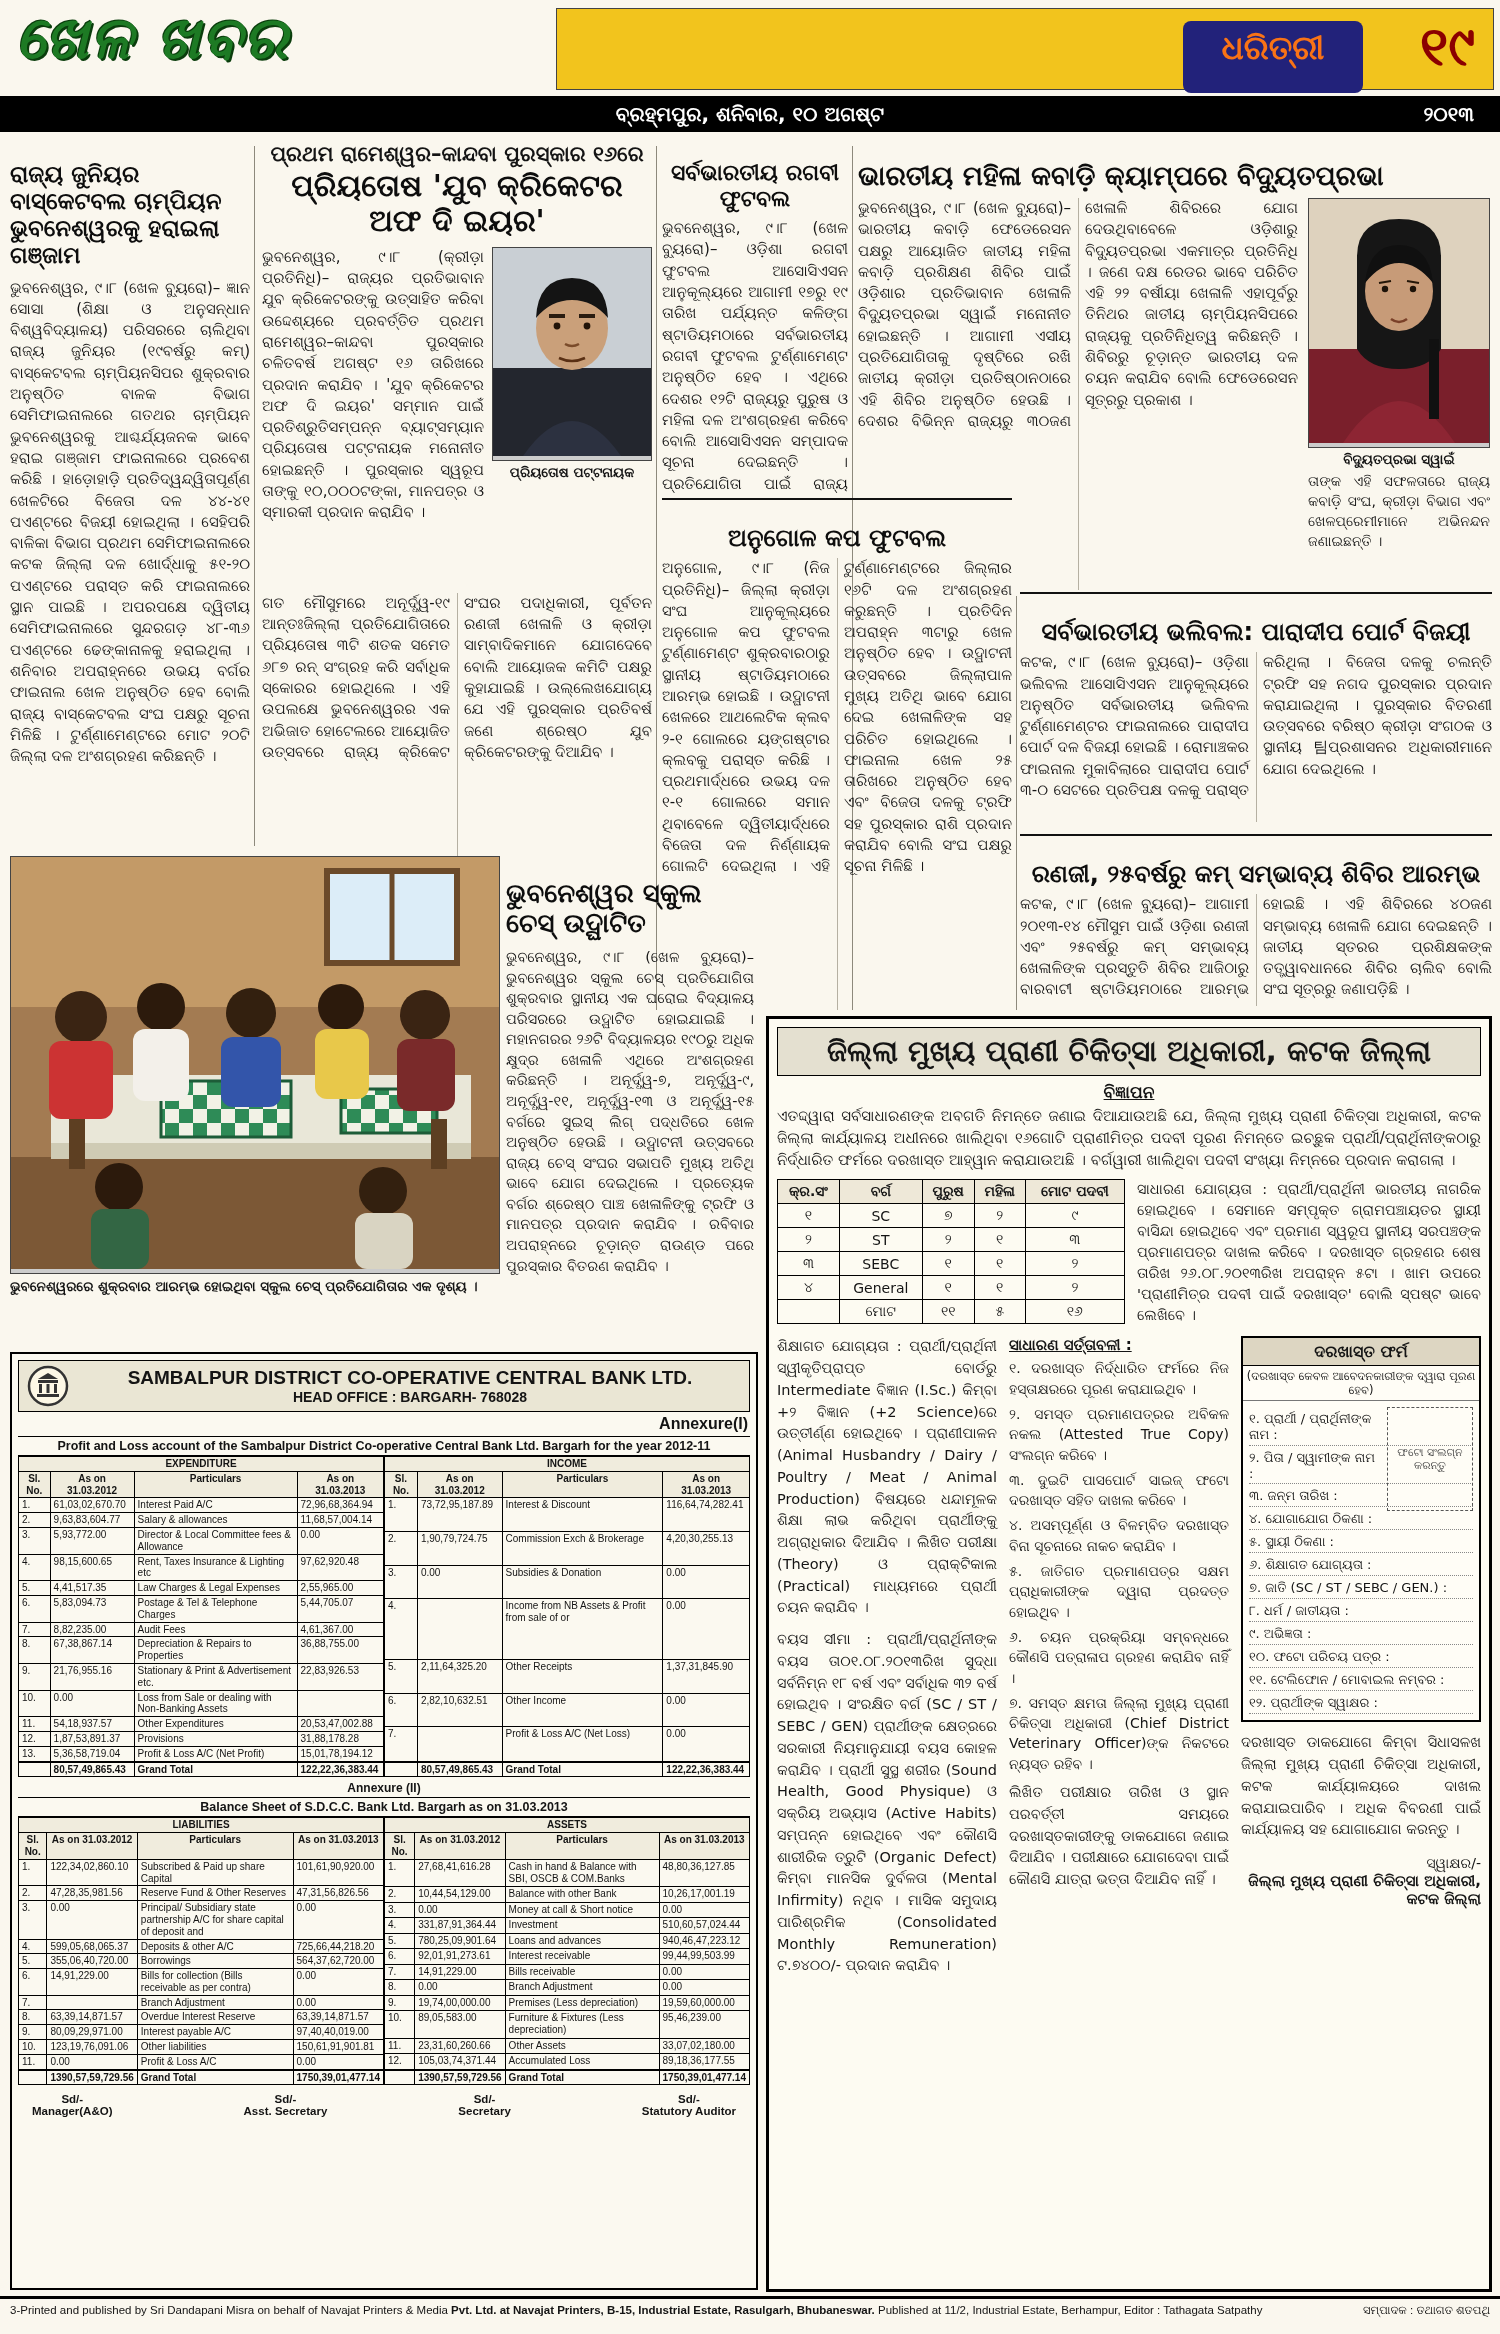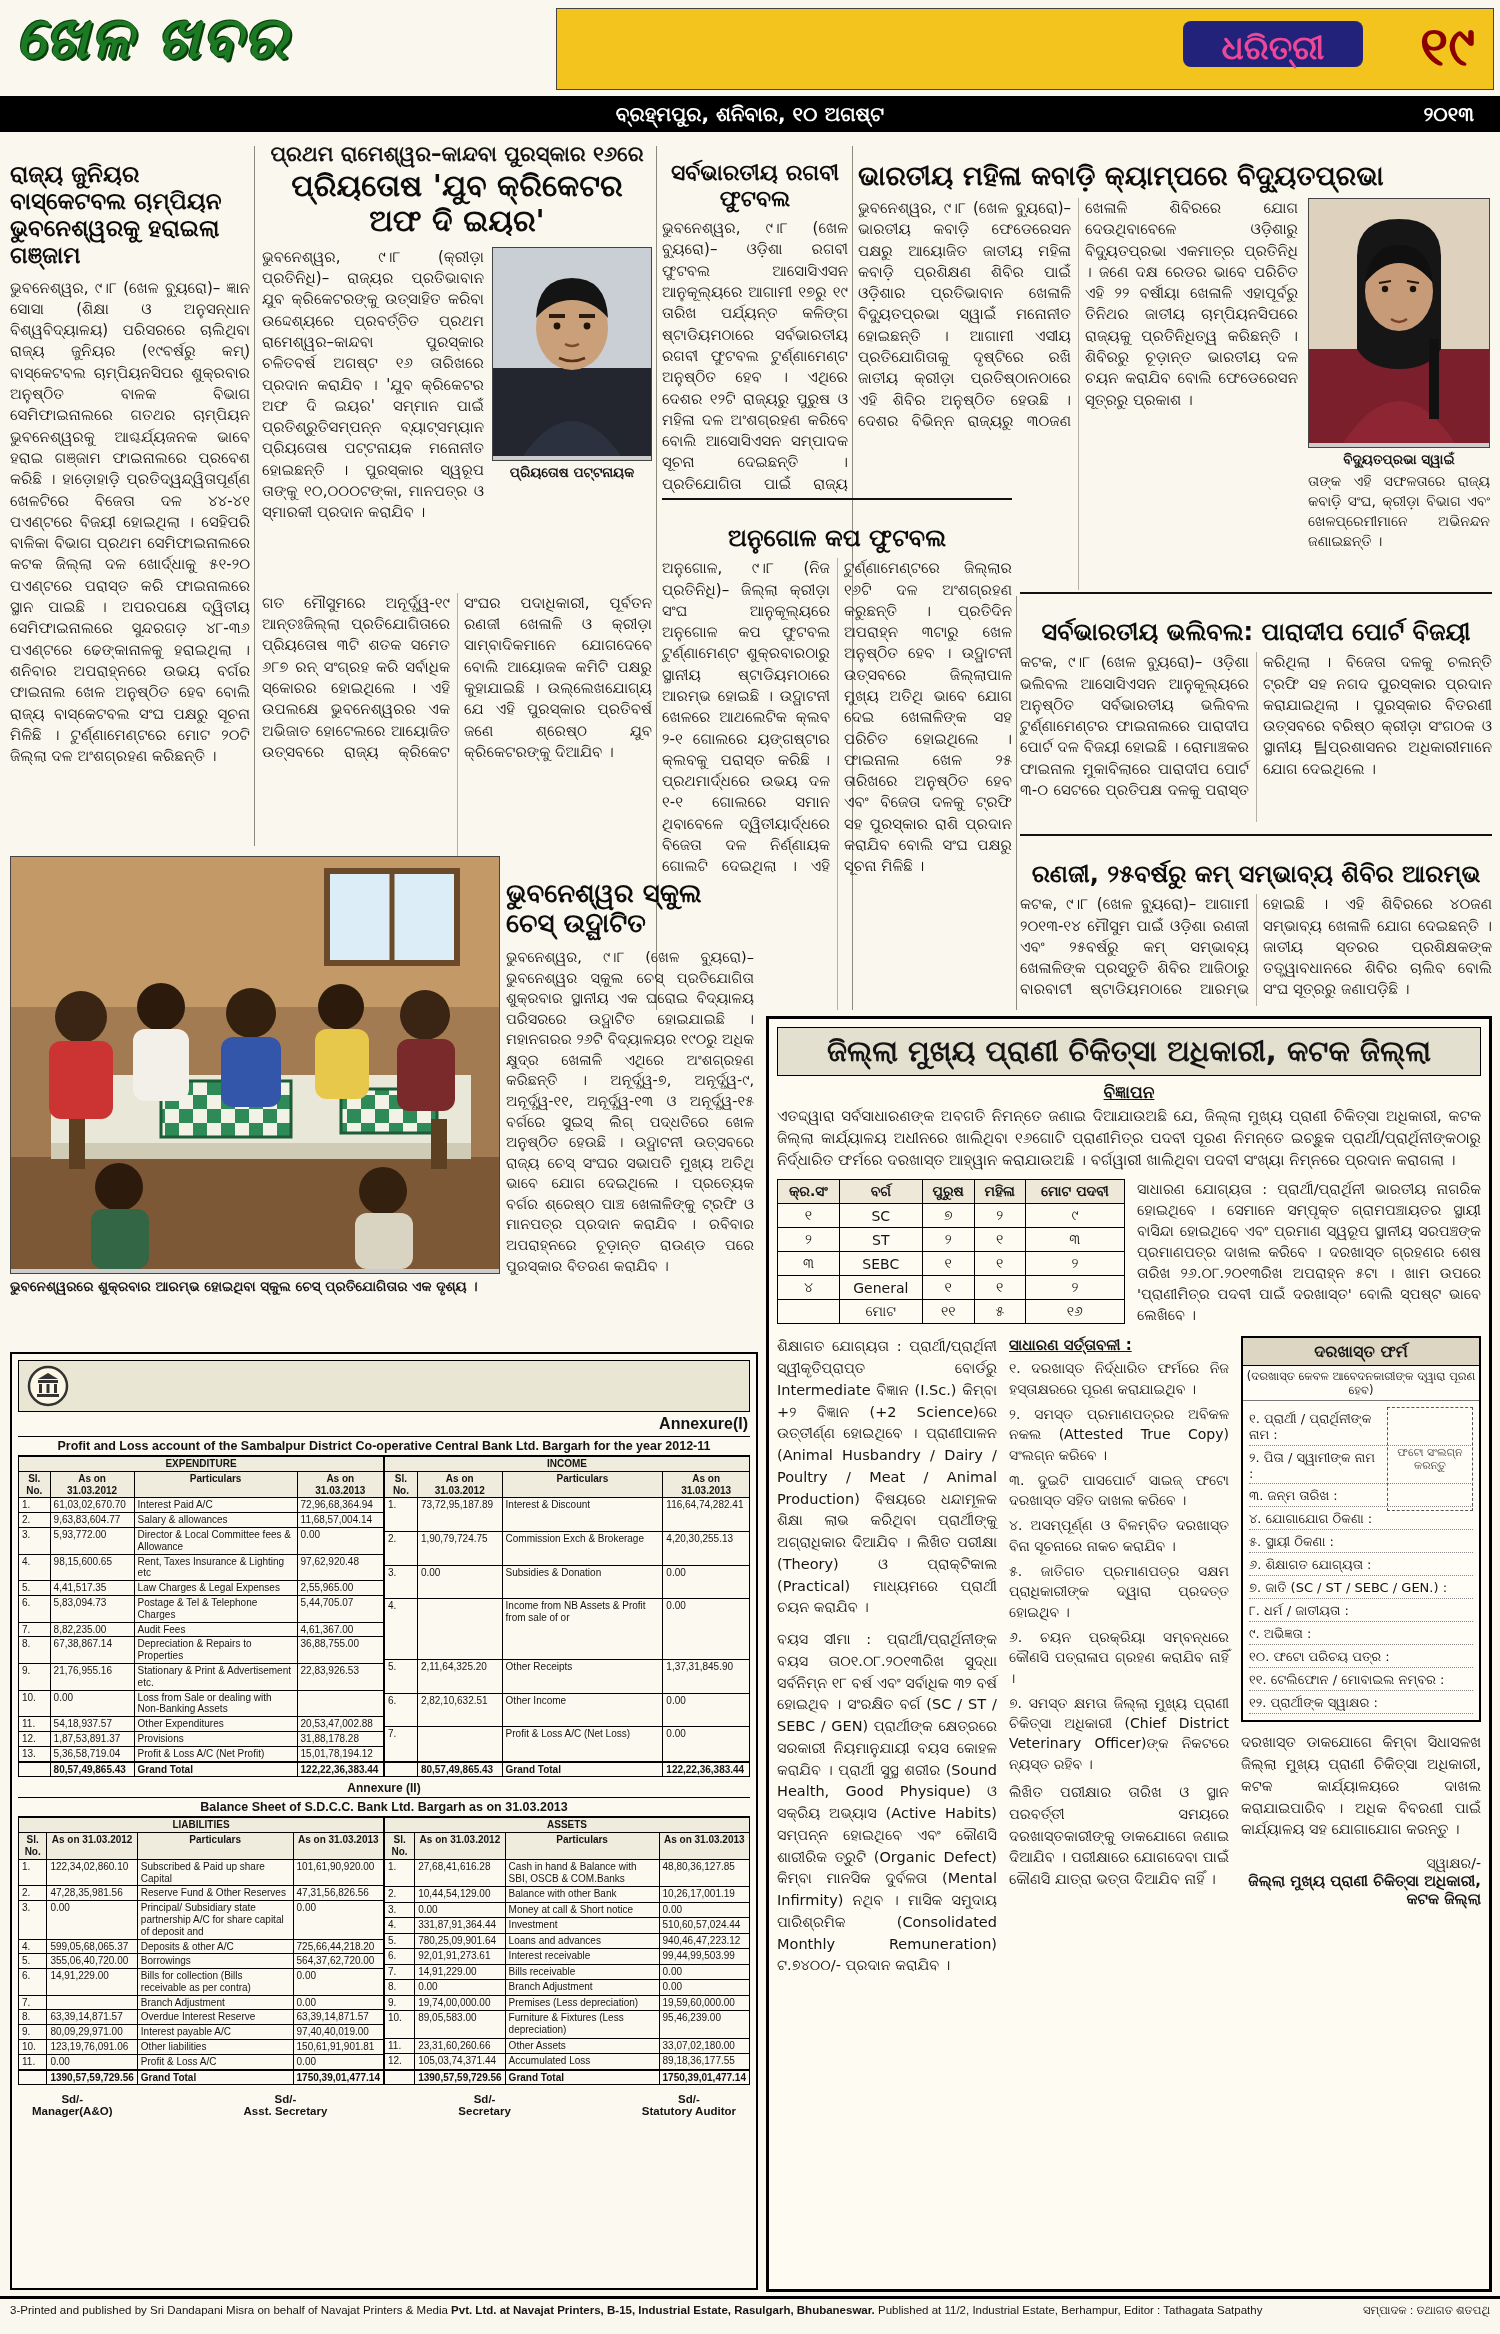--- a/index.html
+++ b/index.html
@@ -4,22 +4,22 @@
 <style>
   html,body{margin:0;padding:0;background:#6e6e6e;}
   .page{position:relative;width:1500px;height:2334px;margin:0 auto;background:#faf7ee;
         font-family:"DejaVu Sans","Liberation Sans",sans-serif;color:#141414;overflow:hidden;}
   .abs{position:absolute;}
   
   .masthead{left:0;top:0;width:1500px;height:96px;}
   .kk-logo{position:absolute;left:16px;top:4px;font-size:58px;font-weight:800;color:#1d7a24;
            letter-spacing:2px;text-shadow:2px 2px 0 #0a3d0c,-1px -1px 0 #0a3d0c;font-style:italic;}
   .strip{position:absolute;left:556px;top:8px;width:936px;height:80px;background:#f2c41d;border:1px solid #444;}
-  .brand-box{position:absolute;right:130px;top:12px;width:180px;height:46px;background:#22227a;border-radius:8px;
-             color:#ec4899;font-size:33px;font-weight:800;text-align:center;line-height:54px;}
+  .brand-box{position:absolute;right:130px;top:12px;width:180px;height:72px;background:#22227a;border-radius:8px;
+             color:#f97316;font-size:33px;font-weight:800;text-align:center;line-height:54px;}
   .pageno{position:absolute;right:18px;top:6px;font-size:54px;font-weight:800;color:#8b0000;}
   .datebar{left:0;top:96px;width:1500px;height:36px;background:#000;color:#fff;}
   .datebar .dl{position:absolute;left:0;right:0;text-align:center;font-size:20px;font-weight:700;line-height:36px;}
   .datebar .yr{position:absolute;right:26px;top:0;font-size:20px;font-weight:700;line-height:36px;}
   
   .hl{font-weight:800;line-height:1.18;color:#0d0d0d;}
   .bt{font-size:15px;line-height:1.42;text-align:justify;overflow:hidden;}
   .c2{column-count:2;column-gap:14px;column-rule:1px solid #b5b0a2;}
   .cap{font-size:13.5px;font-weight:700;}
   .vr{position:absolute;width:0;border-left:1px solid #8d897c;}
@@ -366,20 +366,24 @@
     <div class="bank-head">
       <svg width="42" height="42" viewBox="0 0 42 42">
         <circle cx="21" cy="21" r="19" fill="#fdf8e6" stroke="#333" stroke-width="2.5"></circle>
         <rect x="11" y="15" width="20" height="3" fill="#333"></rect>
         <rect x="12" y="19" width="3" height="9" fill="#333"></rect>
         <rect x="19.5" y="19" width="3" height="9" fill="#333"></rect>
         <rect x="27" y="19" width="3" height="9" fill="#333"></rect>
         <rect x="10" y="29" width="22" height="3" fill="#333"></rect>
         <path d="M11 14 L21 8 L31 14 Z" fill="#333"></path>
       </svg>
+      <div style="flex:1;text-align:center">
+        <div class="bank-name">SAMBALPUR DISTRICT CO-OPERATIVE CENTRAL BANK LTD.</div>
+        <div class="bank-office">HEAD OFFICE : BARGARH- 768028</div>
+      </div>
     </div>
     <div class="annex">Annexure(I)</div>
     <div class="pl-title">Profit and Loss account of the Sambalpur District Co-operative Central Bank Ltd. Bargarh for the year 2012-11</div>
     <div class="pl-wrap">
       <div class="half">
         <table class="bank-table">
           <thead>
             <tr>
                 <th colspan="4" class="sec-band">EXPENDITURE</th>
               </tr>

